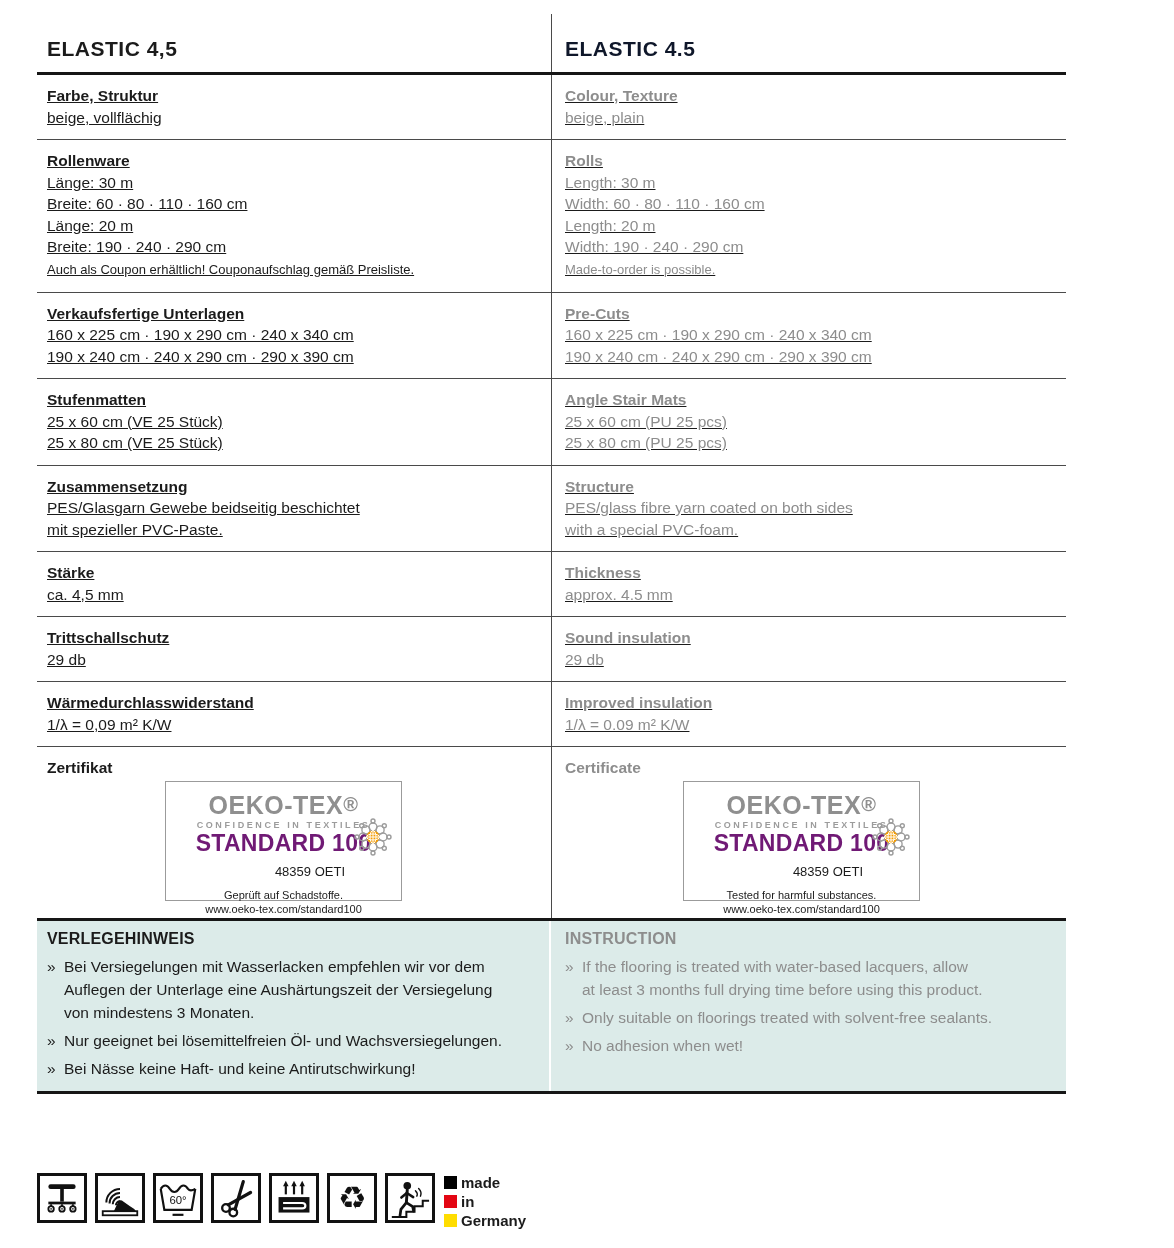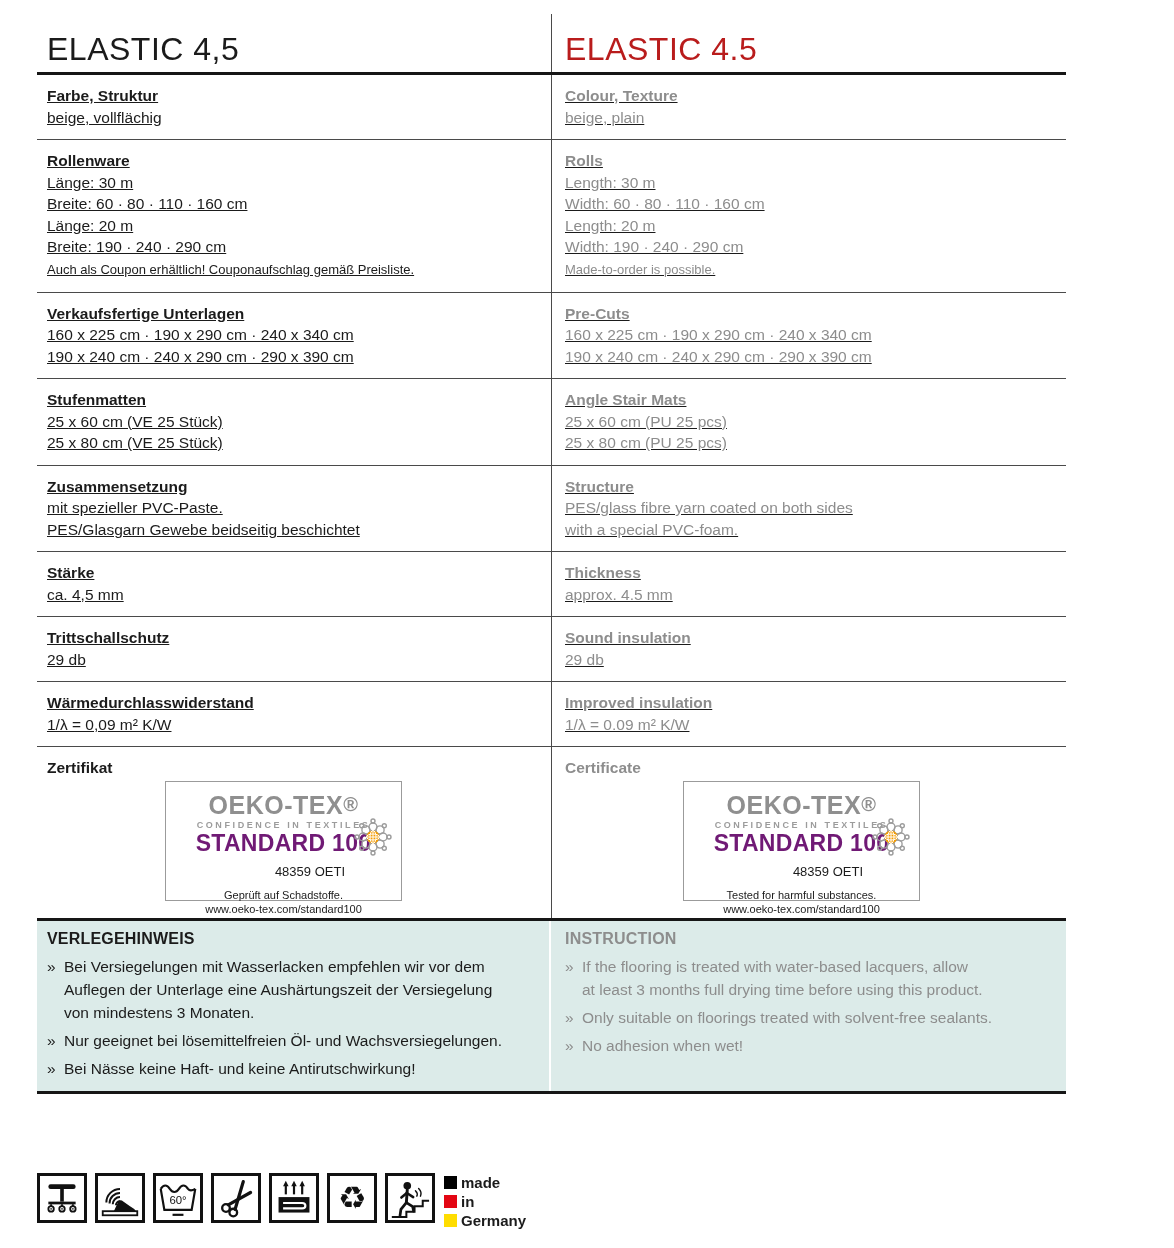--- a/index.html
+++ b/index.html
@@ -1,22 +1,22 @@
 <!DOCTYPE html>
 <html><head>
 <meta charset="utf-8">
 <style>
   html,body{margin:0;padding:0;}
   body{width:1174px;height:1248px;background:#ffffff;font-family:"Liberation Sans",sans-serif;color:#1b1b1b;position:relative;overflow:hidden;}
   .content{position:absolute;left:37px;top:0;width:1029px;}
   .vdiv{position:absolute;left:551px;top:14px;width:1px;height:904px;background:#4a4a4a;}
   .trow{display:flex;height:72px;border-bottom:3px solid #161616;align-items:flex-end;}
   .trow .cl,.trow .cr{padding-bottom:6px;}
-  .title{font-size:32px;font-weight:normal;letter-spacing:.5px;line-height:34px;}
-  .cr .title{color:#b91c1c;margin-top:44px;}
+  .title{font-size:21px;font-weight:bold;letter-spacing:.5px;line-height:34px;}
+  .cr .title{color:#0f172a;margin-top:44px;}
   .row{display:flex;border-bottom:1px solid #4a4a4a;text-decoration:underline;}
   .cl{width:514px;padding:10px 0 11px 10px;box-sizing:border-box;}
   .cr{width:515px;padding:10px 0 11px 14px;box-sizing:border-box;color:#8d8d8d;}
   .h{font-weight:bold;}
   .h,.t{font-size:15.5px;line-height:21.5px;}
   .note{font-size:13px;line-height:23px;}
   .certrow{display:flex;}
   .certrow .cl,.certrow .cr{padding-bottom:17px;}
   .certbox{width:237px;height:120px;box-sizing:border-box;border:1px solid #9b9b9b;margin:2px 0 0 118px;position:relative;text-align:center;padding-top:9px;color:#1b1b1b;background:#fff;}
   .brand{font-size:25px;font-weight:bold;color:#8f8f8f;letter-spacing:.5px;line-height:26px;}
@@ -110,22 +110,22 @@
     <div class="cr">
       <div class="h">Angle Stair Mats</div>
       <div class="t">25 x 60 cm (PU 25 pcs)</div>
       <div class="t">25 x 80 cm (PU 25 pcs)</div>
     </div>
   </div>
 
   <div class="row">
     <div class="cl">
       <div class="h">Zusammensetzung</div>
+      <div class="t">PES/Glasgarn Gewebe beidseitig beschichtet</div>
       <div class="t">mit spezieller PVC-Paste.</div>
-      <div class="t">PES/Glasgarn Gewebe beidseitig beschichtet</div>
     </div>
     <div class="cr">
       <div class="h">Structure</div>
       <div class="t">PES/glass fibre yarn coated on both sides</div>
       <div class="t">with a special PVC-foam.</div>
     </div>
   </div>
 
   <div class="row">
     <div class="cl">

